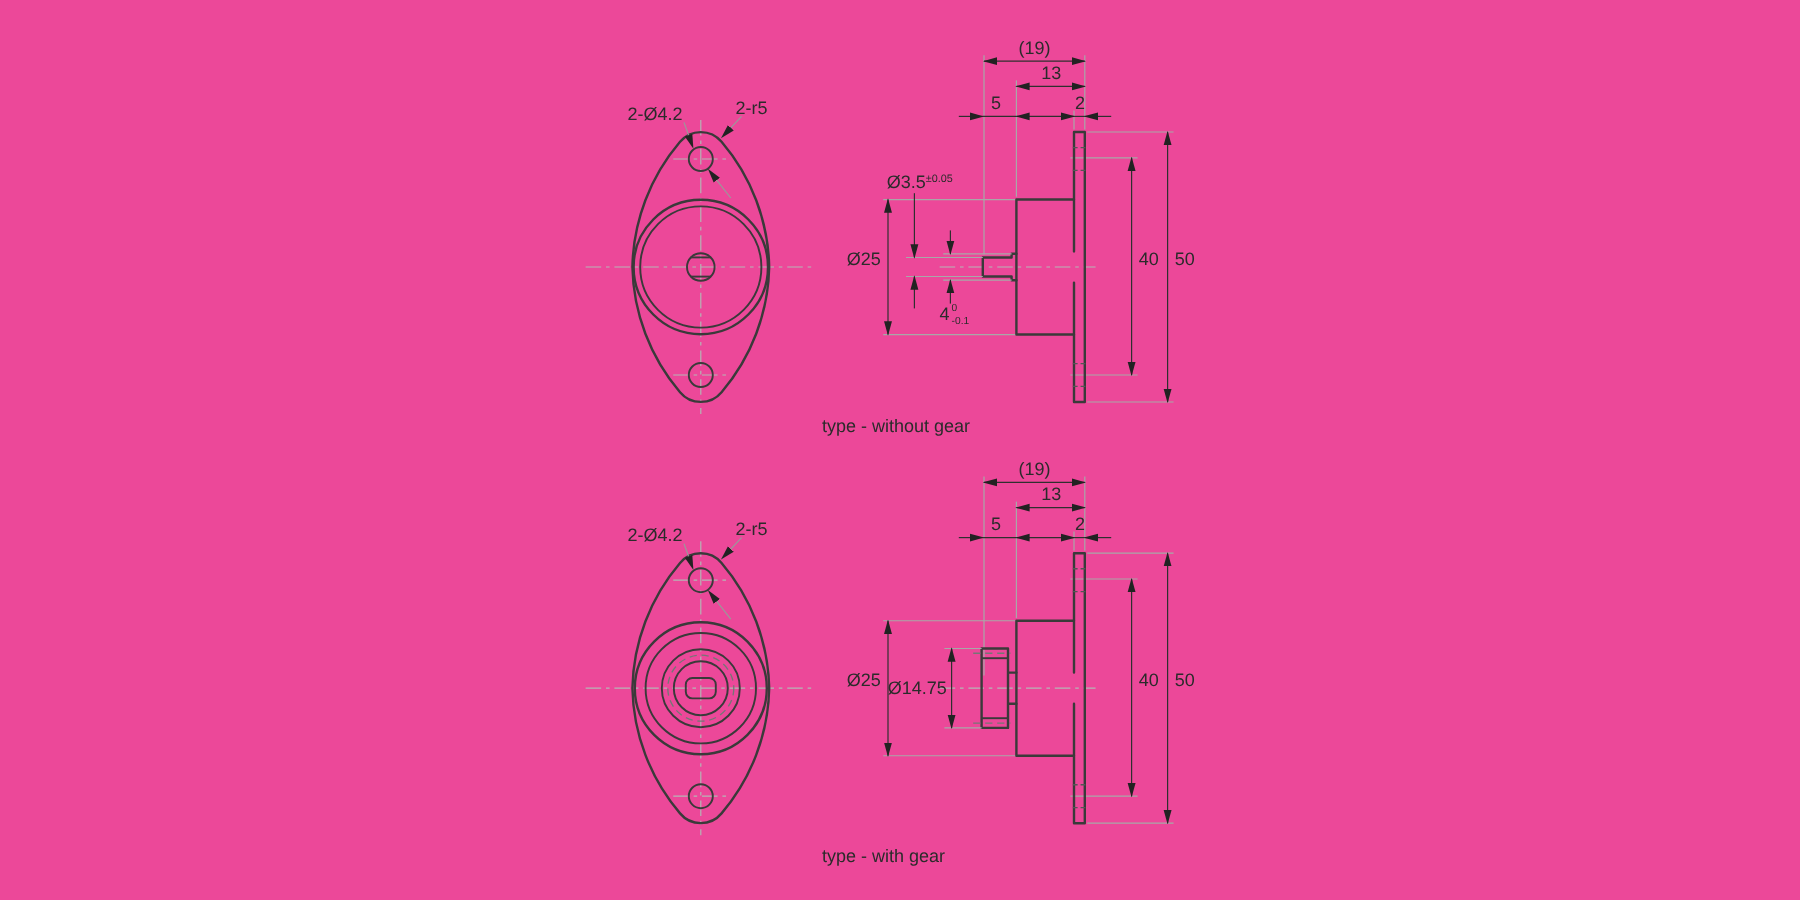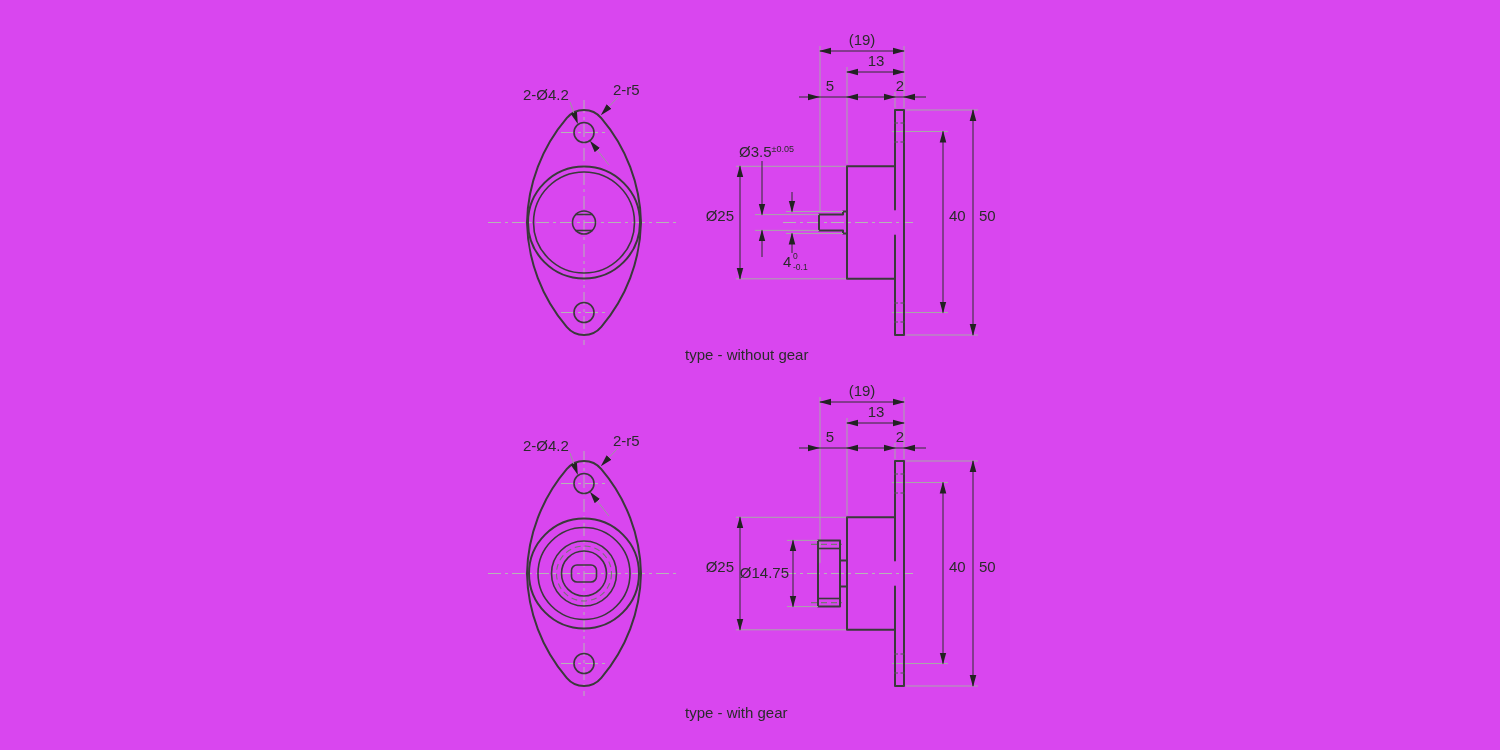--- a/index.html
+++ b/index.html
@@ -1,16 +1,16 @@
 <!DOCTYPE html>
 <html><head>
 <meta charset="utf-8">
 <style>
   html,body{margin:0;padding:0;background:#ffffff;}
-  .page{width:1500px;height:750px;background:#d946ef;position:relative;overflow:hidden;}
+  .page{width:1500px;height:750px;background:#ec4899;position:relative;overflow:hidden;}
   svg{display:block;}
   
   .outline{stroke:#3a3a3a;stroke-width:2;fill:none;stroke-linejoin:round;stroke-linecap:round;}
   .med{stroke:#3a3a3a;stroke-width:1.6;fill:none;}
   .ext{stroke:#a8a8a8;stroke-width:1;fill:none;}
   .dim{stroke:#2f2f2f;stroke-width:1;fill:none;}
   .cl{stroke:#b5b5b5;stroke-width:1;fill:none;stroke-dasharray:13 4 3 4;}
   .hid{stroke:#555;stroke-width:1.2;fill:none;stroke-dasharray:4 2.5;}
   .pitch{stroke:#767676;stroke-width:1.1;fill:none;stroke-dasharray:6 4;}
   .leader{stroke:#9a9a9a;stroke-width:1;fill:none;}

